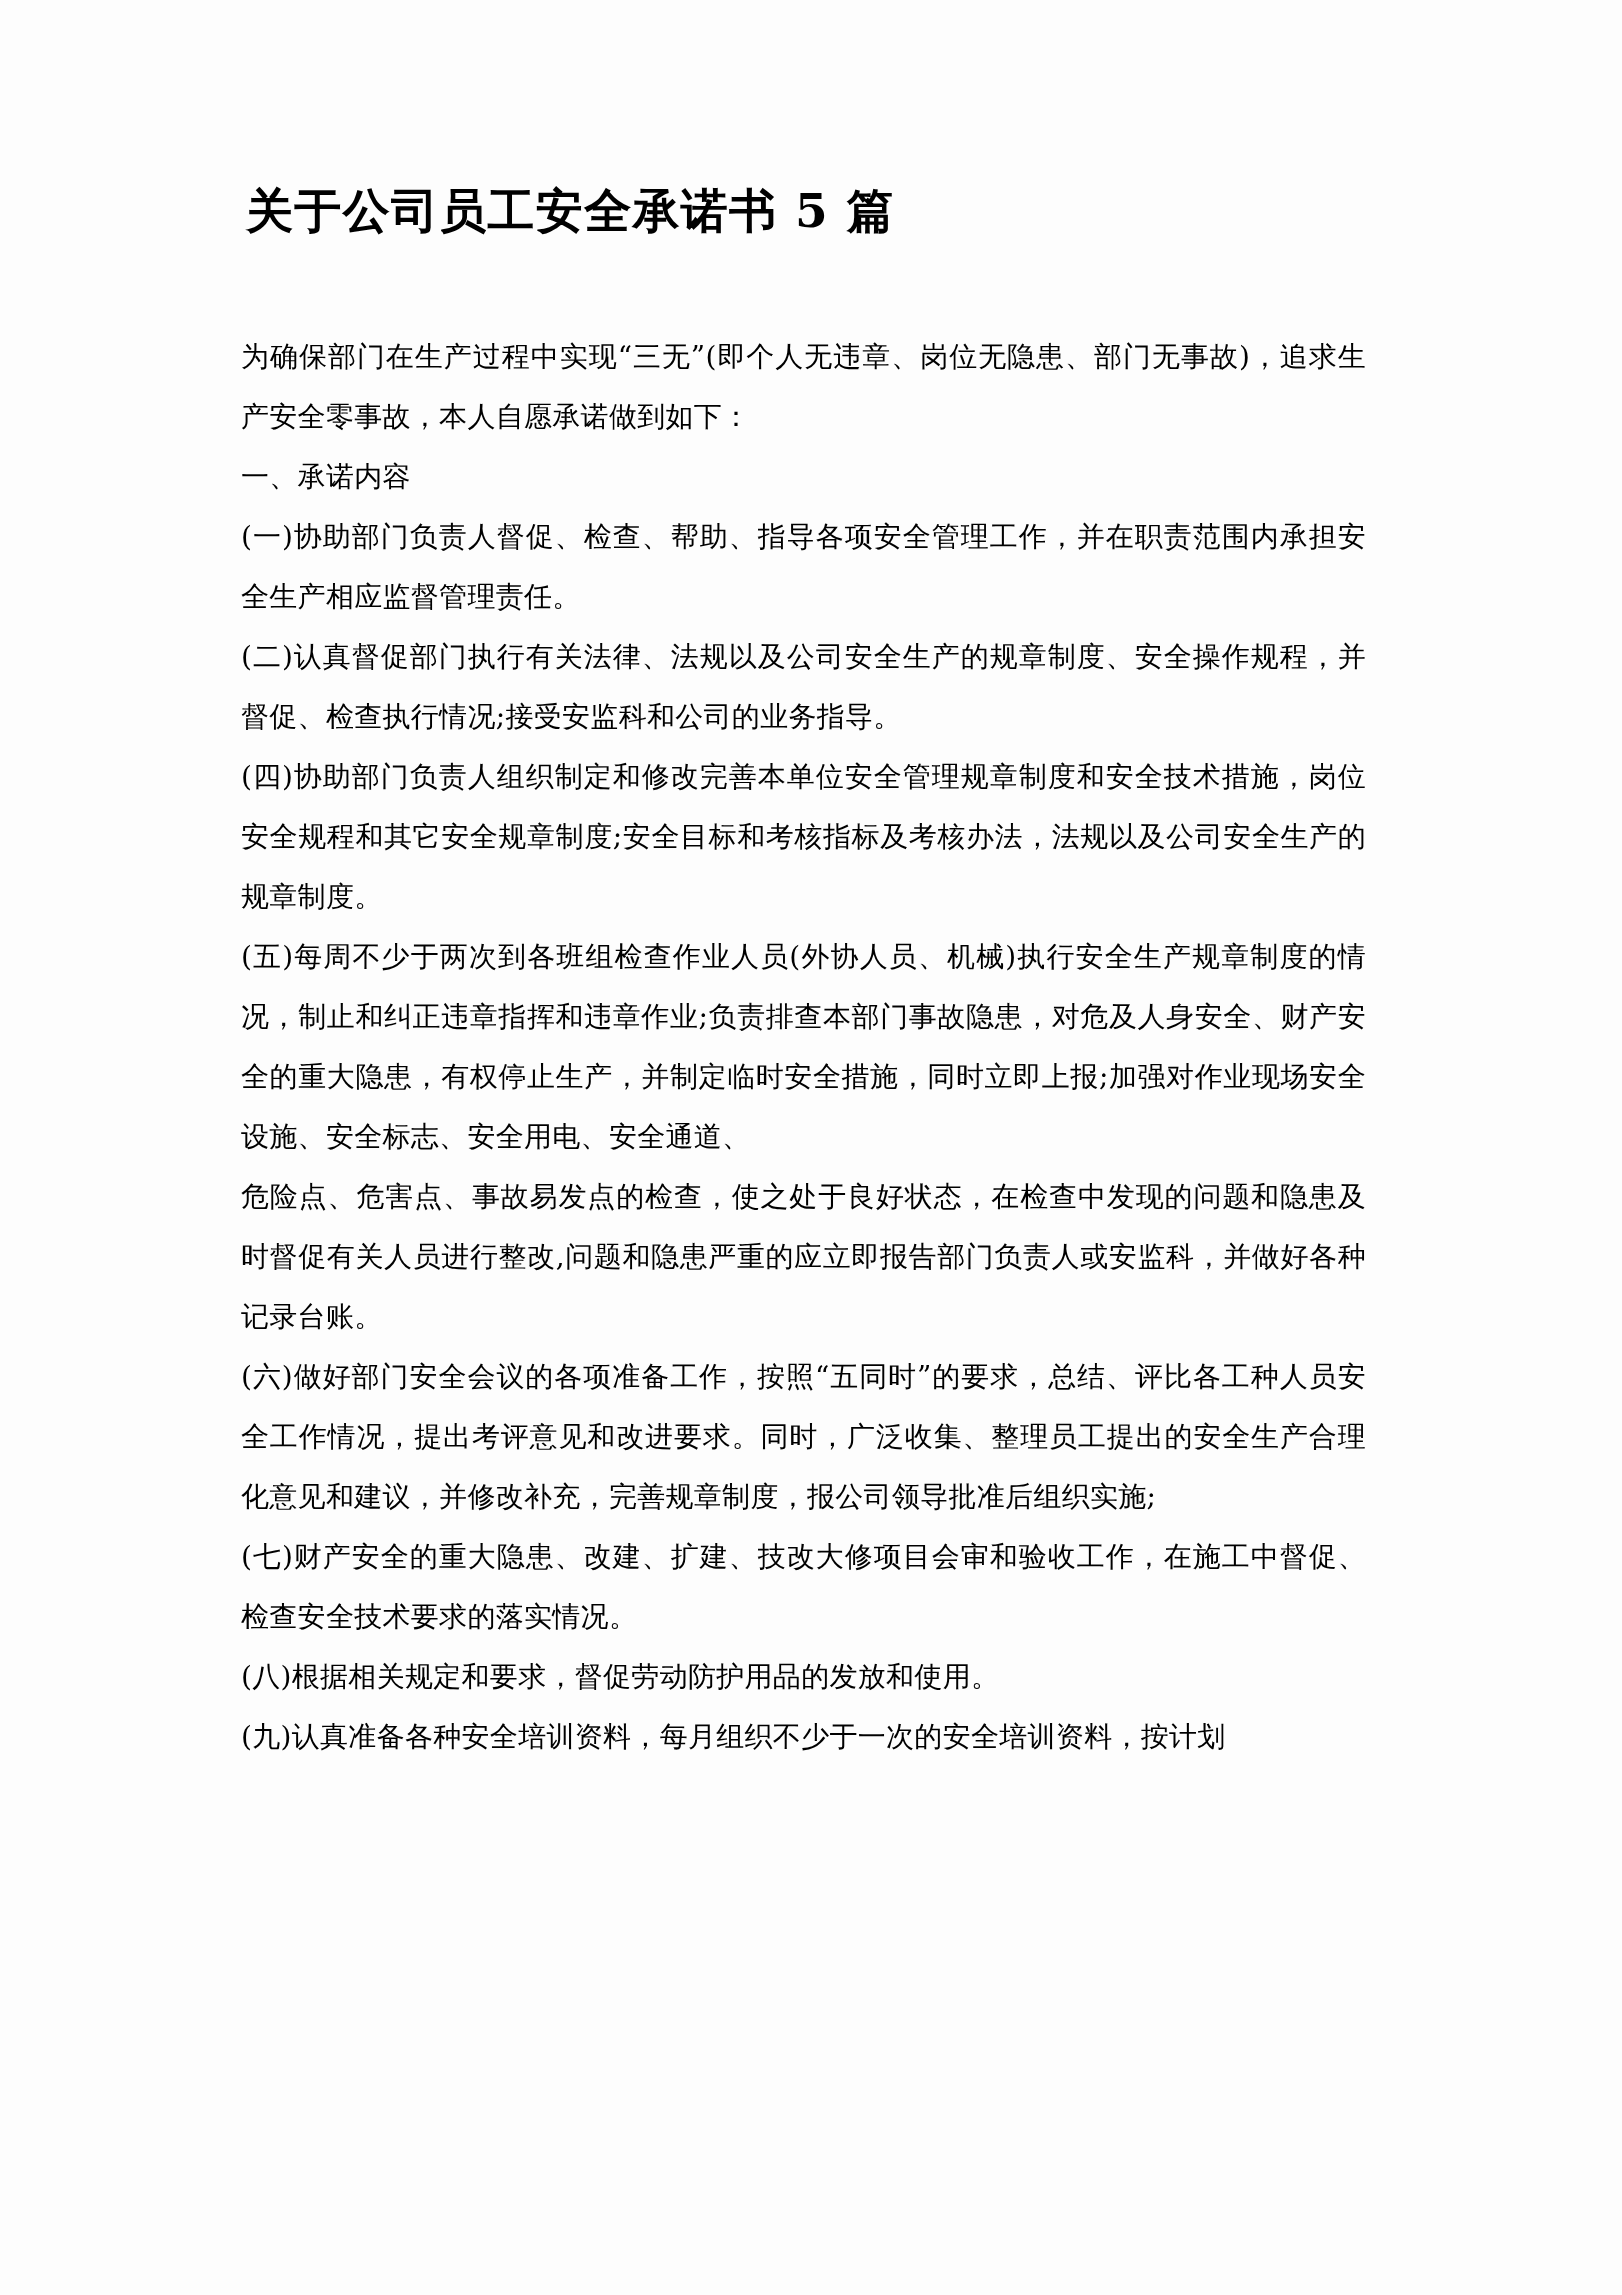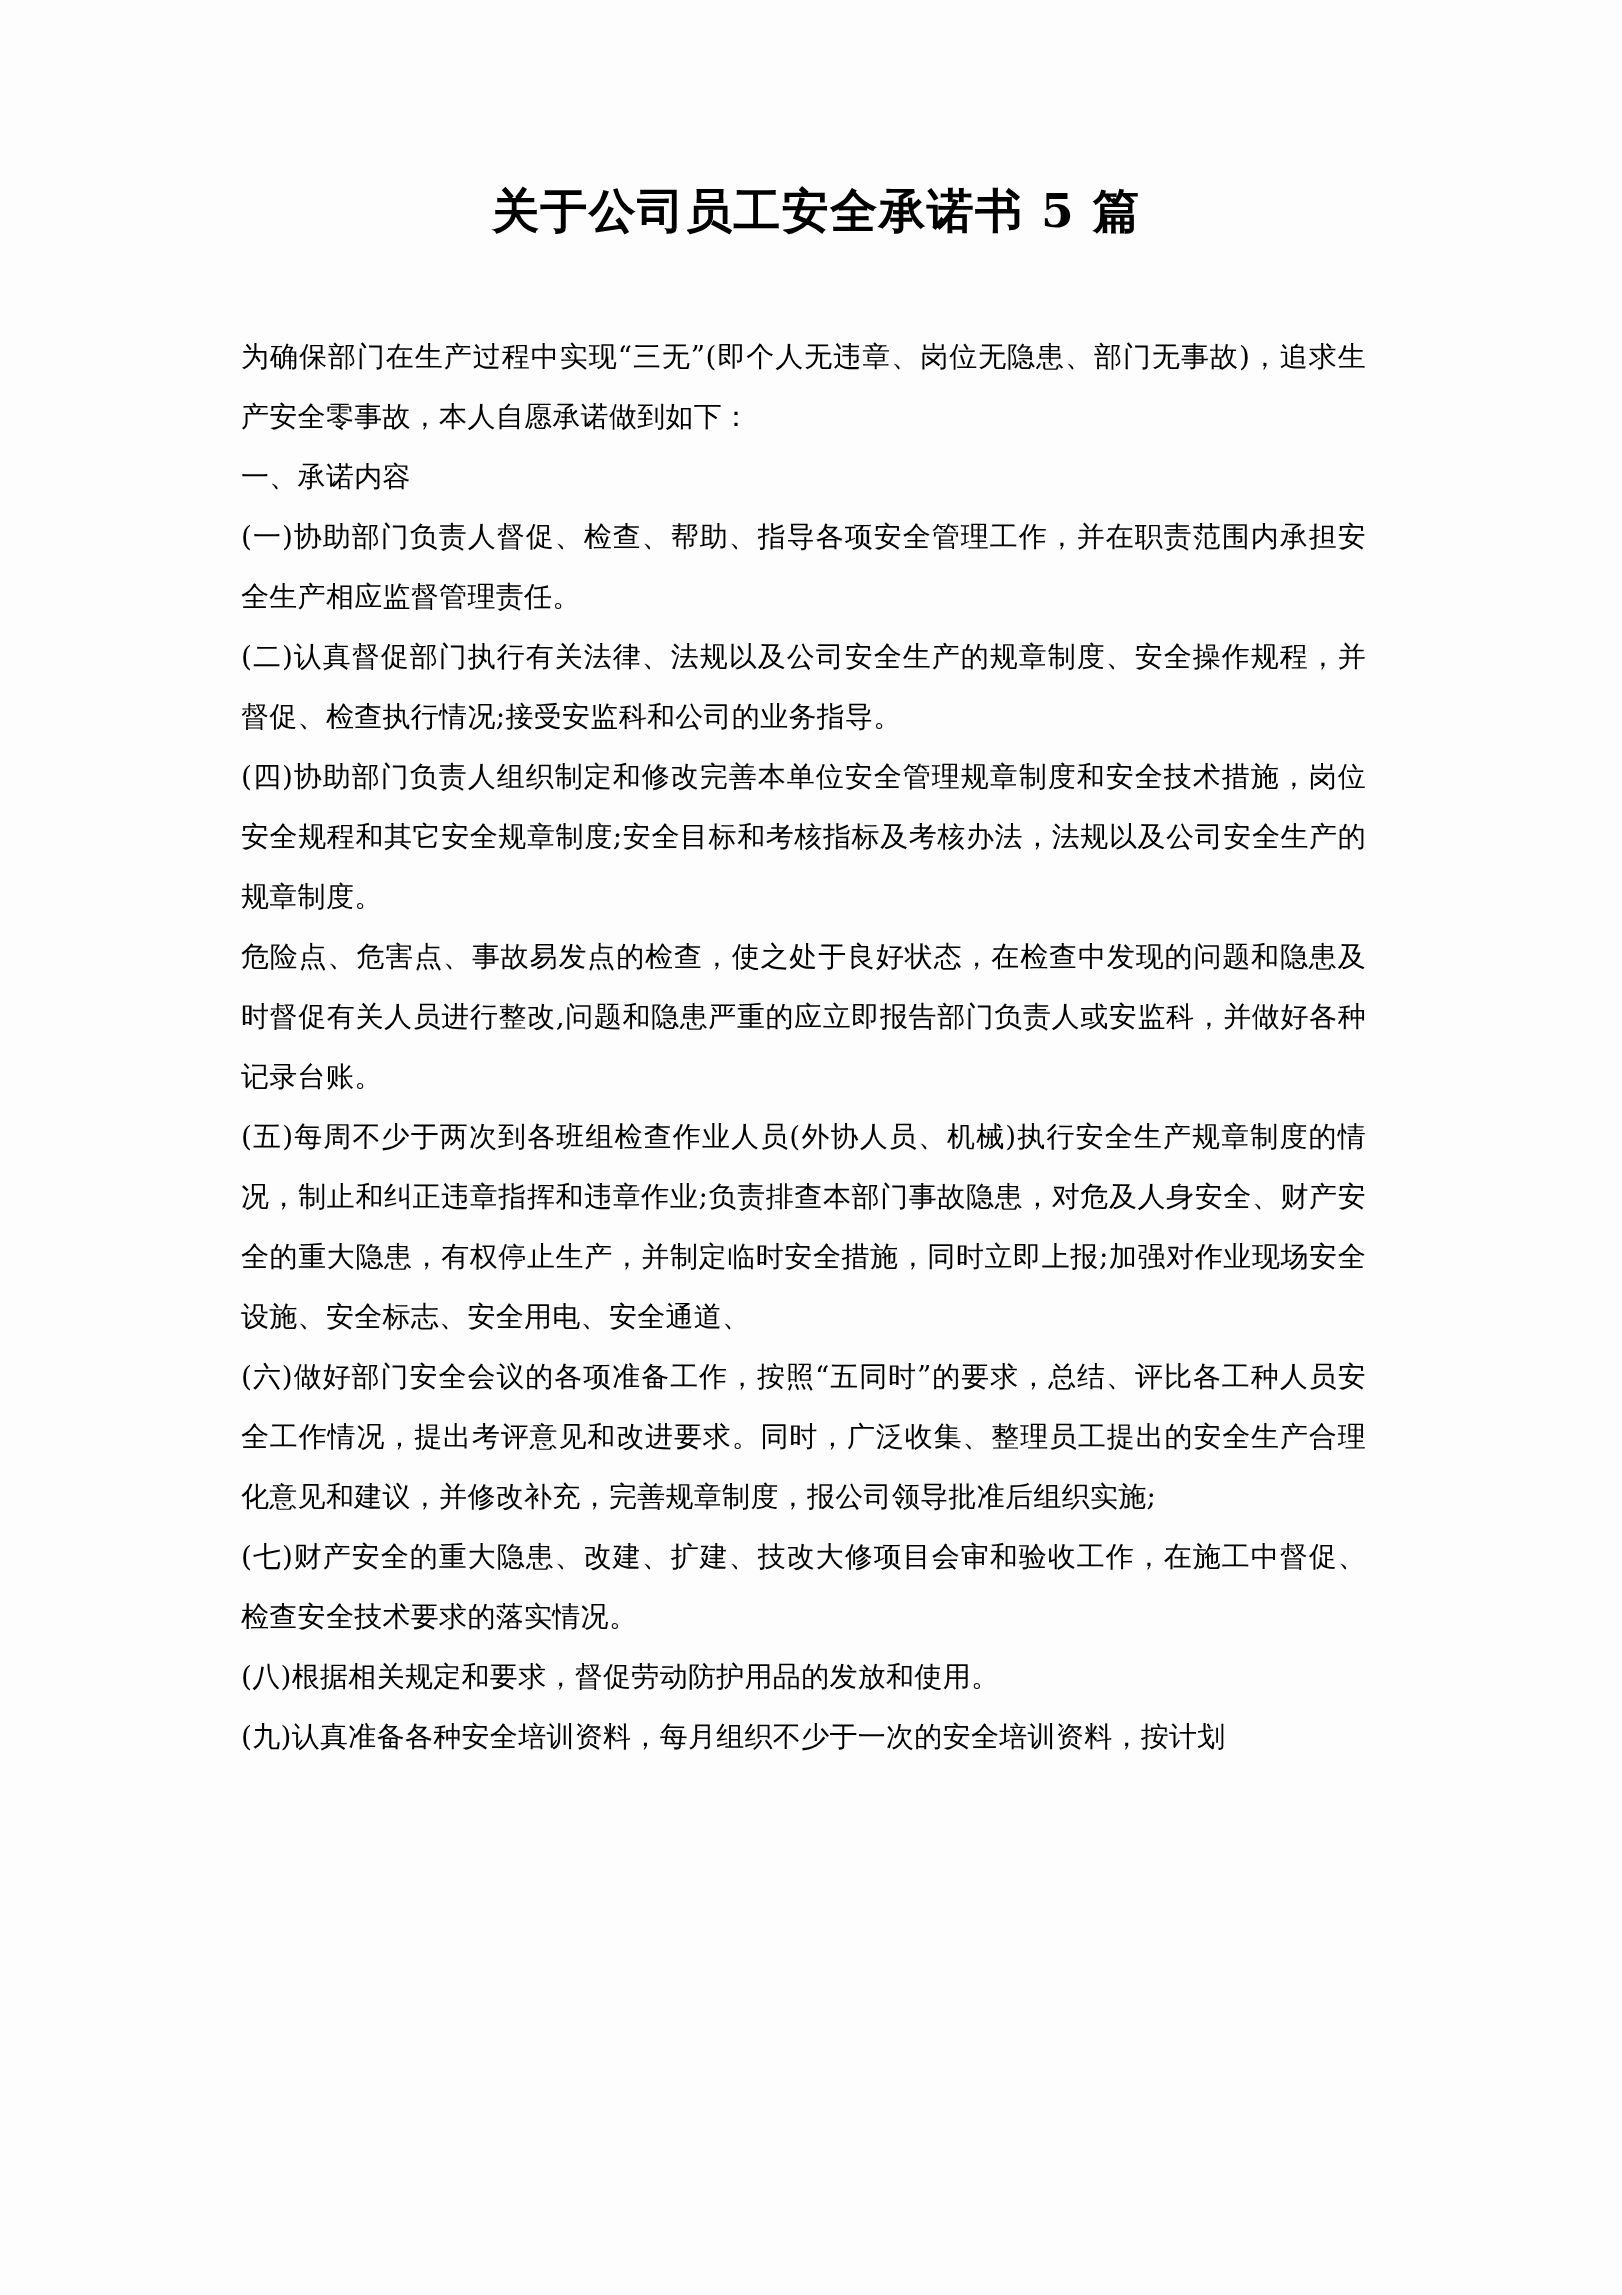--- a/index.html
+++ b/index.html
@@ -31,21 +31,21 @@
   .content {
     position: absolute;
     left: 241px;
     top: 0;
     width: 1141px;
   }
 
   .doc-title {
     margin: 0;
     padding: 0;
-    text-align: right;
+    text-align: center;
     font-family: "DejaVu Serif", "Liberation Serif", serif;
     font-weight: 700;
     font-size: 47px;
     line-height: 1.1;
     letter-spacing: 1.3px;
     position: absolute;
     left: 0;
     top: 185px;
     width: 1141px;
     white-space: nowrap;
@@ -100,23 +100,23 @@
 
       <p class="para">一、承诺内容</p>
 
       <p class="para">(一)协助部门负责人督促、检查、帮助、指导各项安全管理工作，并在职责范围内承担安全生产相应监督管理责任。</p>
 
       <p class="para">(二)认真督促部门执行有关法律、法规以及公司安全生产的规章制度、安全操作规程，并督促、检查执行情况;接受安监科和公司的业务指导。</p>
 
 
       <p class="para">(四)协助部门负责人组织制定和修改完善本单位安全管理规章制度和安全技术措施，岗位安全规程和其它安全规章制度;安全目标和考核指标及考核办法，法规以及公司安全生产的规章制度。</p>
 
+      <p class="para">(五)每周不少于两次到各班组检查作业人员(外协人员、机械)执行安全生产规章制度的情况，制止和纠正违章指挥和违章作业;负责排查本部门事故隐患，对危及人身安全、财产安全的重大隐患，有权停止生产，并制定临时安全措施，同时立即上报;加强对作业现场安全设施、安全标志、安全用电、安全通道、</p>
+
       <p class="para">危险点、危害点、事故易发点的检查，使之处于良好状态，在检查中发现的问题和隐患及时督促有关人员进行整改,问题和隐患严重的应立即报告部门负责人或安监科，并做好各种记录台账。</p>
-
-      <p class="para">(五)每周不少于两次到各班组检查作业人员(外协人员、机械)执行安全生产规章制度的情况，制止和纠正违章指挥和违章作业;负责排查本部门事故隐患，对危及人身安全、财产安全的重大隐患，有权停止生产，并制定临时安全措施，同时立即上报;加强对作业现场安全设施、安全标志、安全用电、安全通道、</p>
 
       <p class="para">(六)做好部门安全会议的各项准备工作，按照“五同时”的要求，总结、评比各工种人员安全工作情况，提出考评意见和改进要求。同时，广泛收集、整理员工提出的安全生产合理化意见和建议，并修改补充，完善规章制度，报公司领导批准后组织实施;</p>
 
       <p class="para">(七)财产安全的重大隐患、改建、扩建、技改大修项目会审和验收工作，在施工中督促、检查安全技术要求的落实情况。</p>
 
       <p class="para">(八)根据相关规定和要求，督促劳动防护用品的发放和使用。</p>
 
       <p class="para">(九)认真准备各种安全培训资料，每月组织不少于一次的安全培训资料，按计划</p>
 
     </div>

